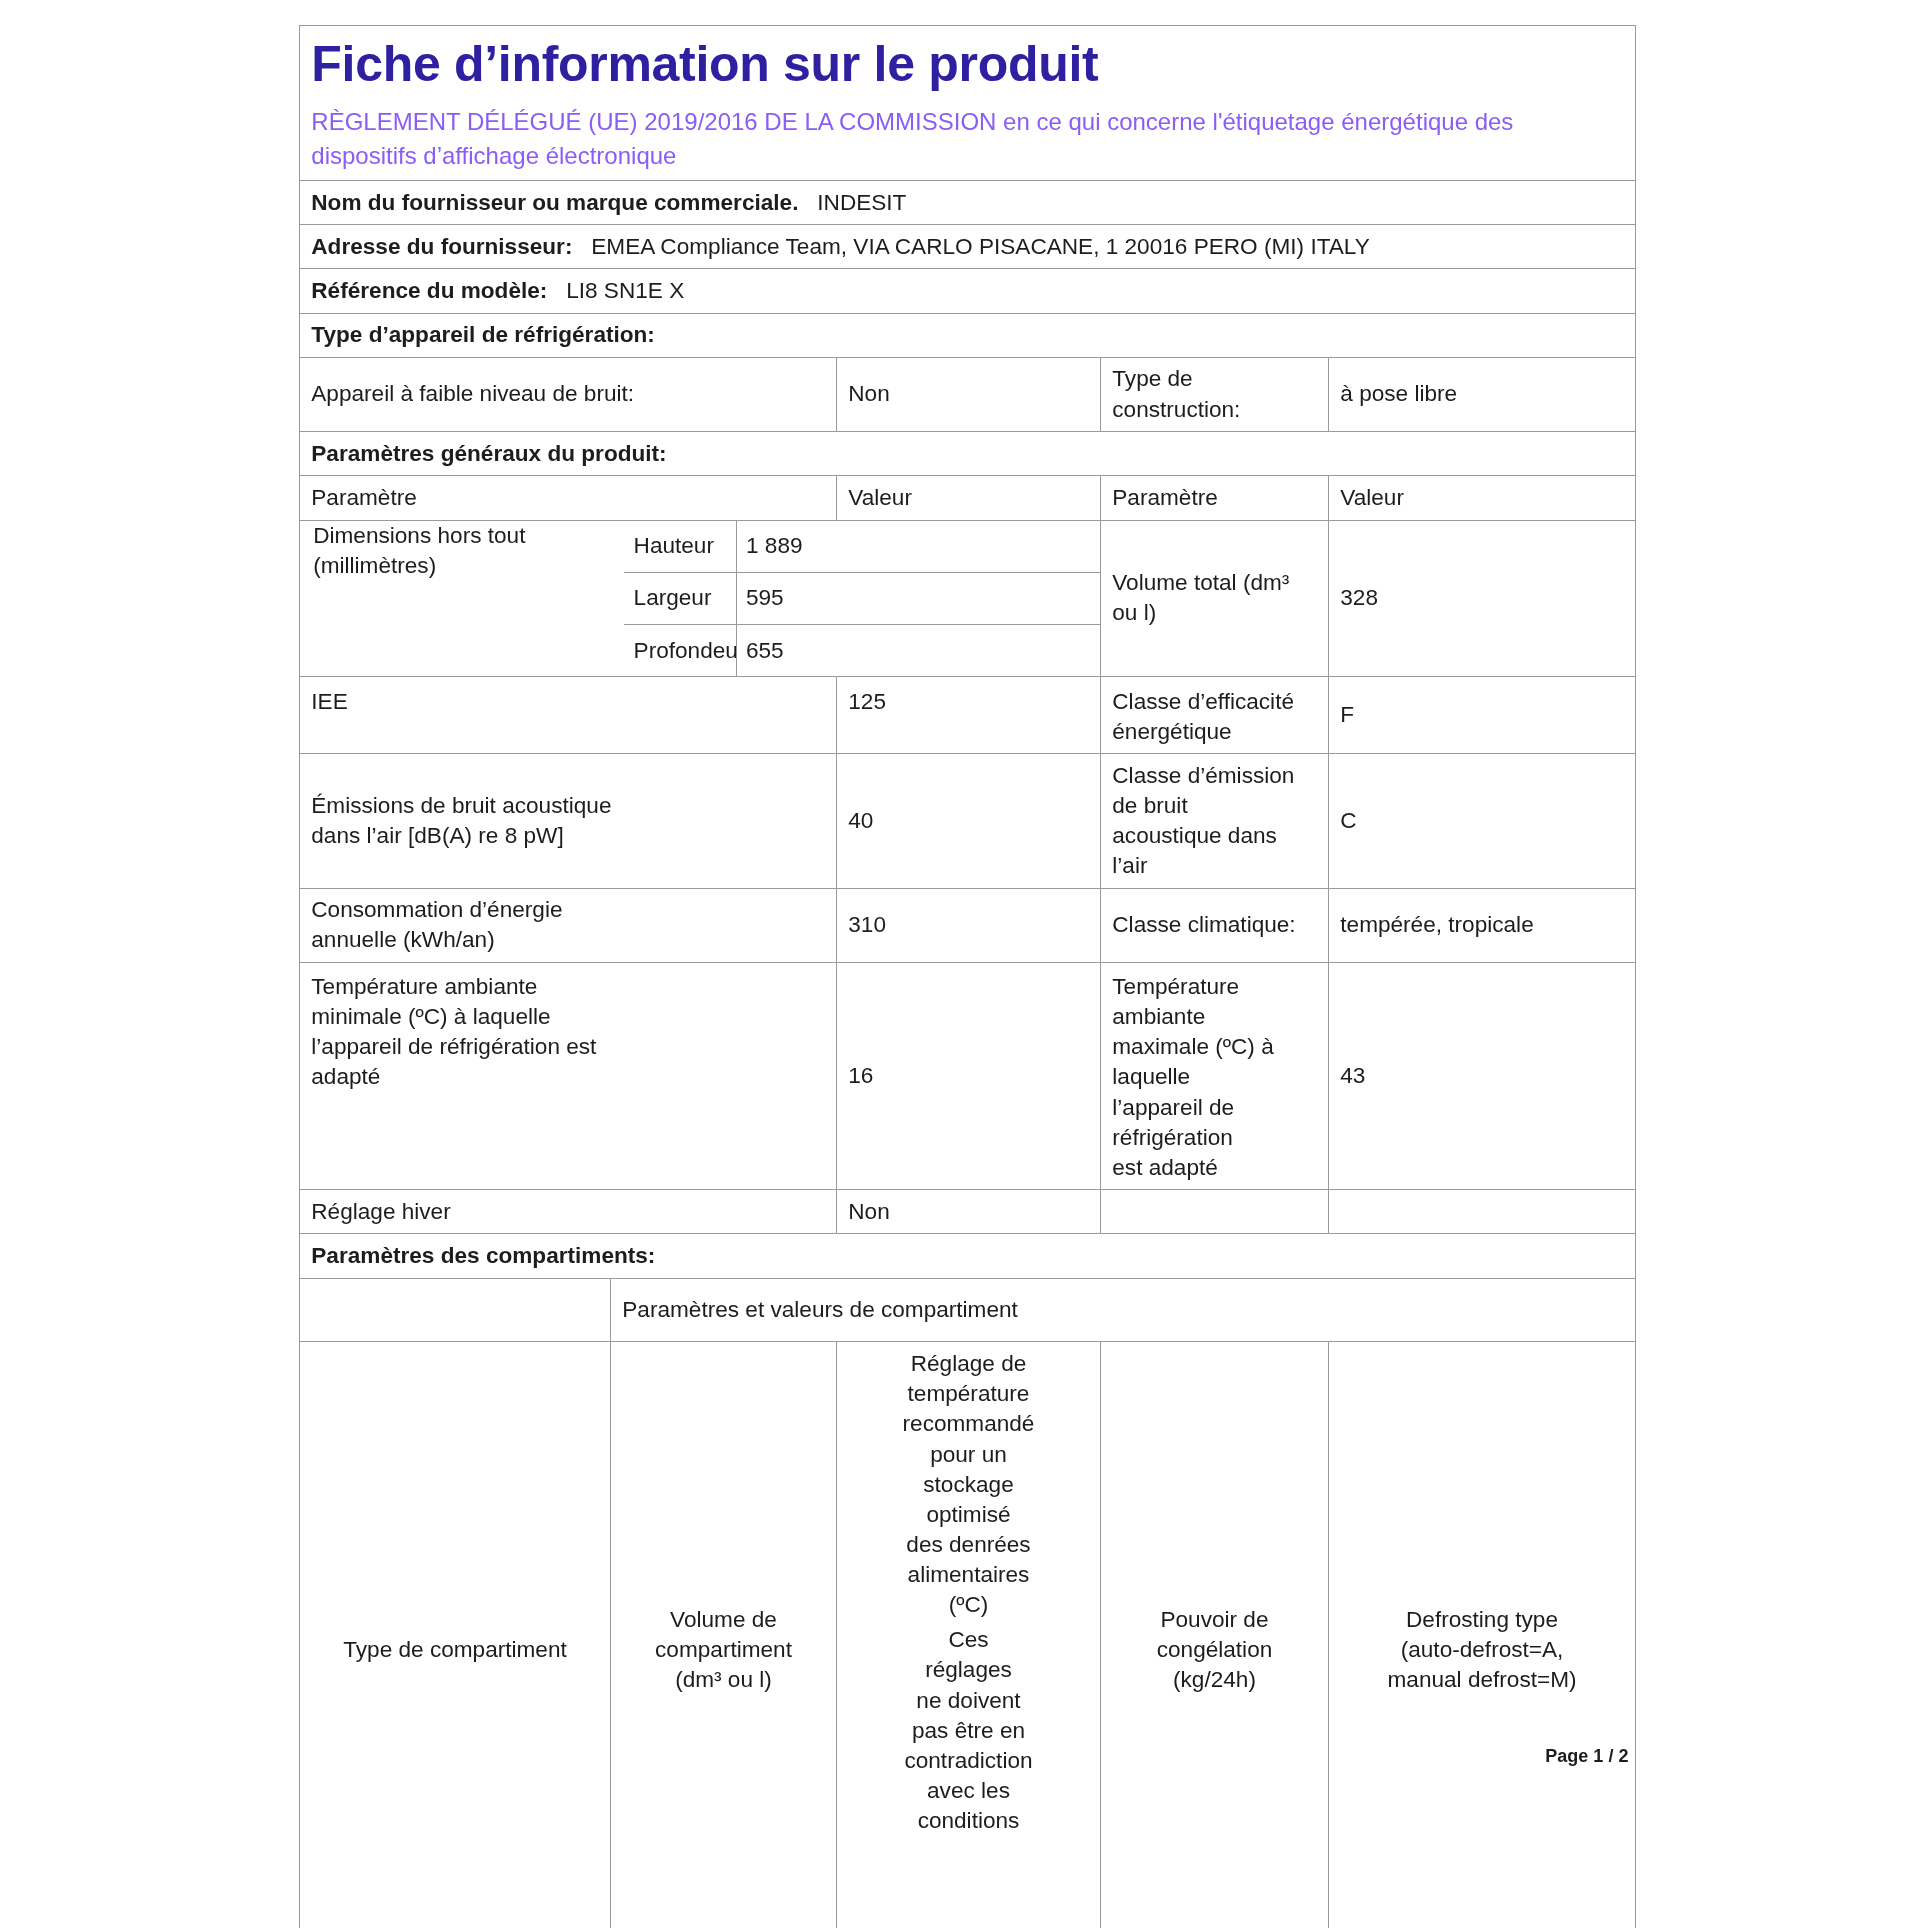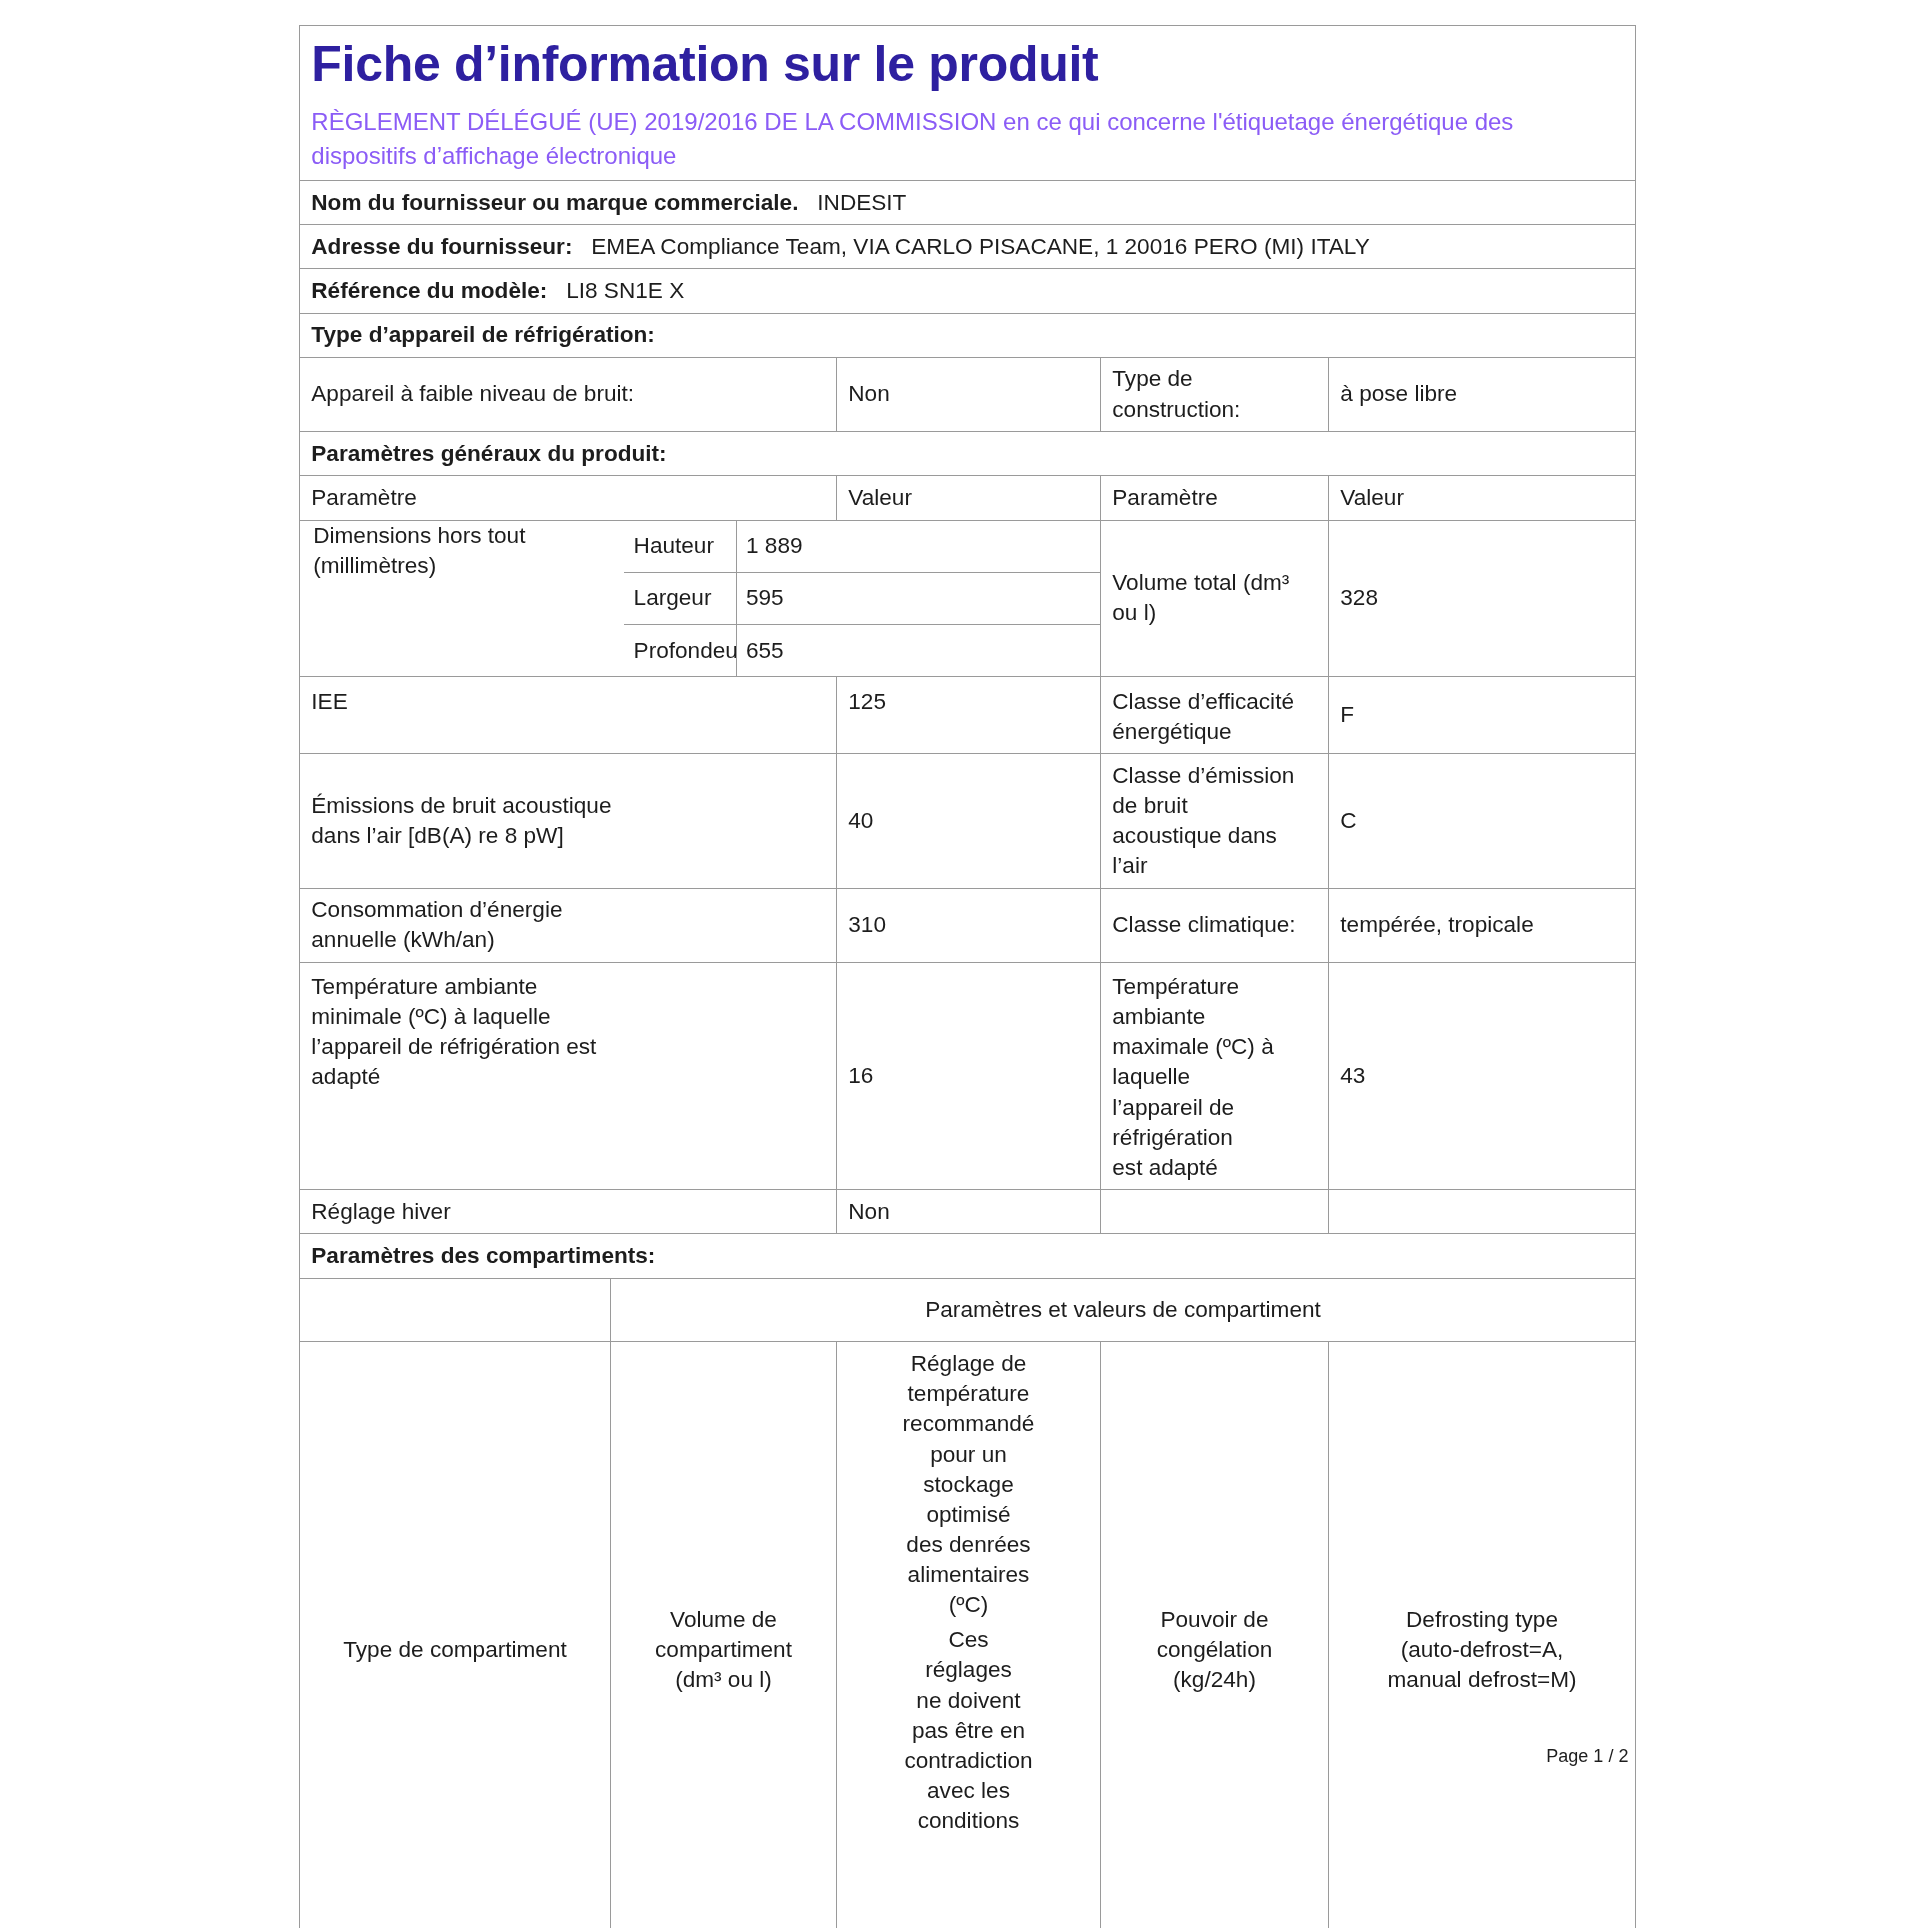--- a/index.html
+++ b/index.html
@@ -112,21 +112,20 @@
   table.dim td.dimname {
     width: 102px;
     max-width: 102px;
     text-overflow: clip;
     border-left: none;
   }
   .nested-td { padding: 0 0 0 11.3px !important; }
 
   
   .comp-header-center {
-    text-align: center;
     font-size: 22.6px;
   }
   .comp-col {
     text-align: center;
     vertical-align: bottom;
     font-size: 22.6px;
     line-height: 1.42;
     padding-bottom: 9.4px;
   }
   .comp-col.mid { vertical-align: top; padding-top: 7.5px; }
@@ -137,21 +136,21 @@
   }
 
   .footer {
     position: absolute;
     left: 0;
     top: 1721px;
     width: 1335px;
     text-align: right;
     padding-right: 5.6px;
     font-size: 18px;
-    font-weight: normal;
+    font-weight: bold;
     color: #1d1d1d;
     box-sizing: border-box;
   }
   .spacer-line { height: 5.6px; }
 </style>
 </head>
 <body>
 
 <div class="page">
   <div class="sheet">

